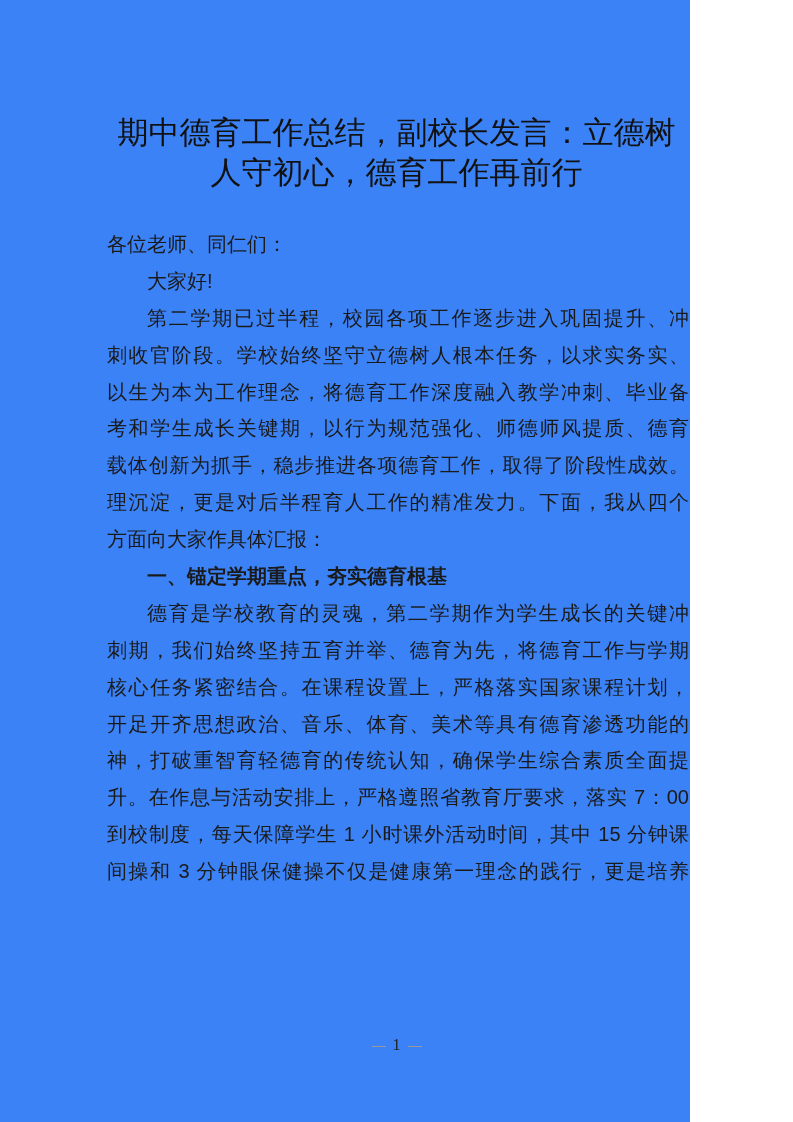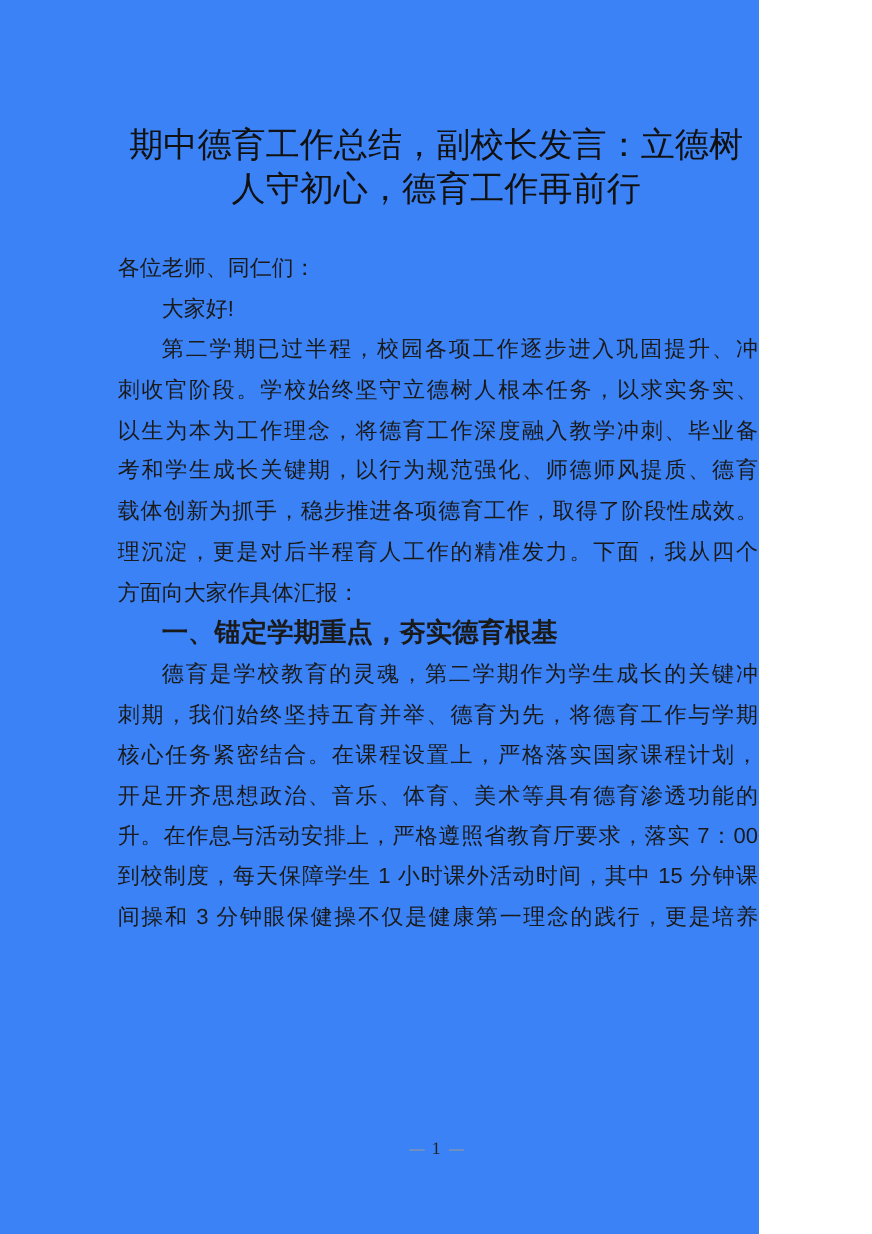--- a/index.html
+++ b/index.html
@@ -18,21 +18,21 @@
     font-family: Liberation Sans, sans-serif;
     font-size: 20px; color: #1a1a1a;
   }
   .line {
     display: block; height: 36.9px; line-height: 32px;
     white-space: nowrap; text-align: justify; text-align-last: justify;
     letter-spacing: 0;
   }
   .line.last { text-align-last: left; }
   .line.indent { padding-left: 40px; }
-  .line.heading { font-weight: bold; text-align-last: left; padding-left: 40px; font-size: 24px; }
+  .line.heading { font-weight: bold; text-align-last: left; padding-left: 40px; font-size: 20px; }
   .pageno {
     position: absolute; left: 0; width: 793px; top: 1036px; text-align: center;
     font-family: "Liberation Serif", "DejaVu Serif", serif; font-size: 16px; color: #222;
   }
   .pageno .dash { display: inline-block; width: 14px; height: 1px; background: #999; vertical-align: middle; margin: 0 7px; }
 </style>
 </head>
 <body>
 
 <div class="page">
@@ -55,20 +55,21 @@
       <span class="line last">方面向大家作具体汇报：</span>
     </div>
 
     <span class="line heading">一、锚定学期重点，夯实德育根基</span>
 
     <div>
       <span class="line indent">德育是学校教育的灵魂，第二学期作为学生成长的关键冲</span>
       <span class="line">刺期，我们始终坚持五育并举、德育为先，将德育工作与学期</span>
       <span class="line">核心任务紧密结合。在课程设置上，严格落实国家课程计划，</span>
       <span class="line">开足开齐思想政治、音乐、体育、美术等具有德育渗透功能的</span>
+      <span class="line">神，打破重智育轻德育的传统认知，确保学生综合素质全面提</span>
       <span class="line">升。在作息与活动安排上，严格遵照省教育厅要求，落实 7：00</span>
       <span class="line">到校制度，每天保障学生 1 小时课外活动时间，其中 15 分钟课</span>
       <span class="line">间操和 3 分钟眼保健操不仅是健康第一理念的践行，更是培养</span>
     </div>
   </div>
 
   <div class="pageno">
     <span class="dash"></span><span>1</span><span class="dash"></span>
   </div>
 </div>

